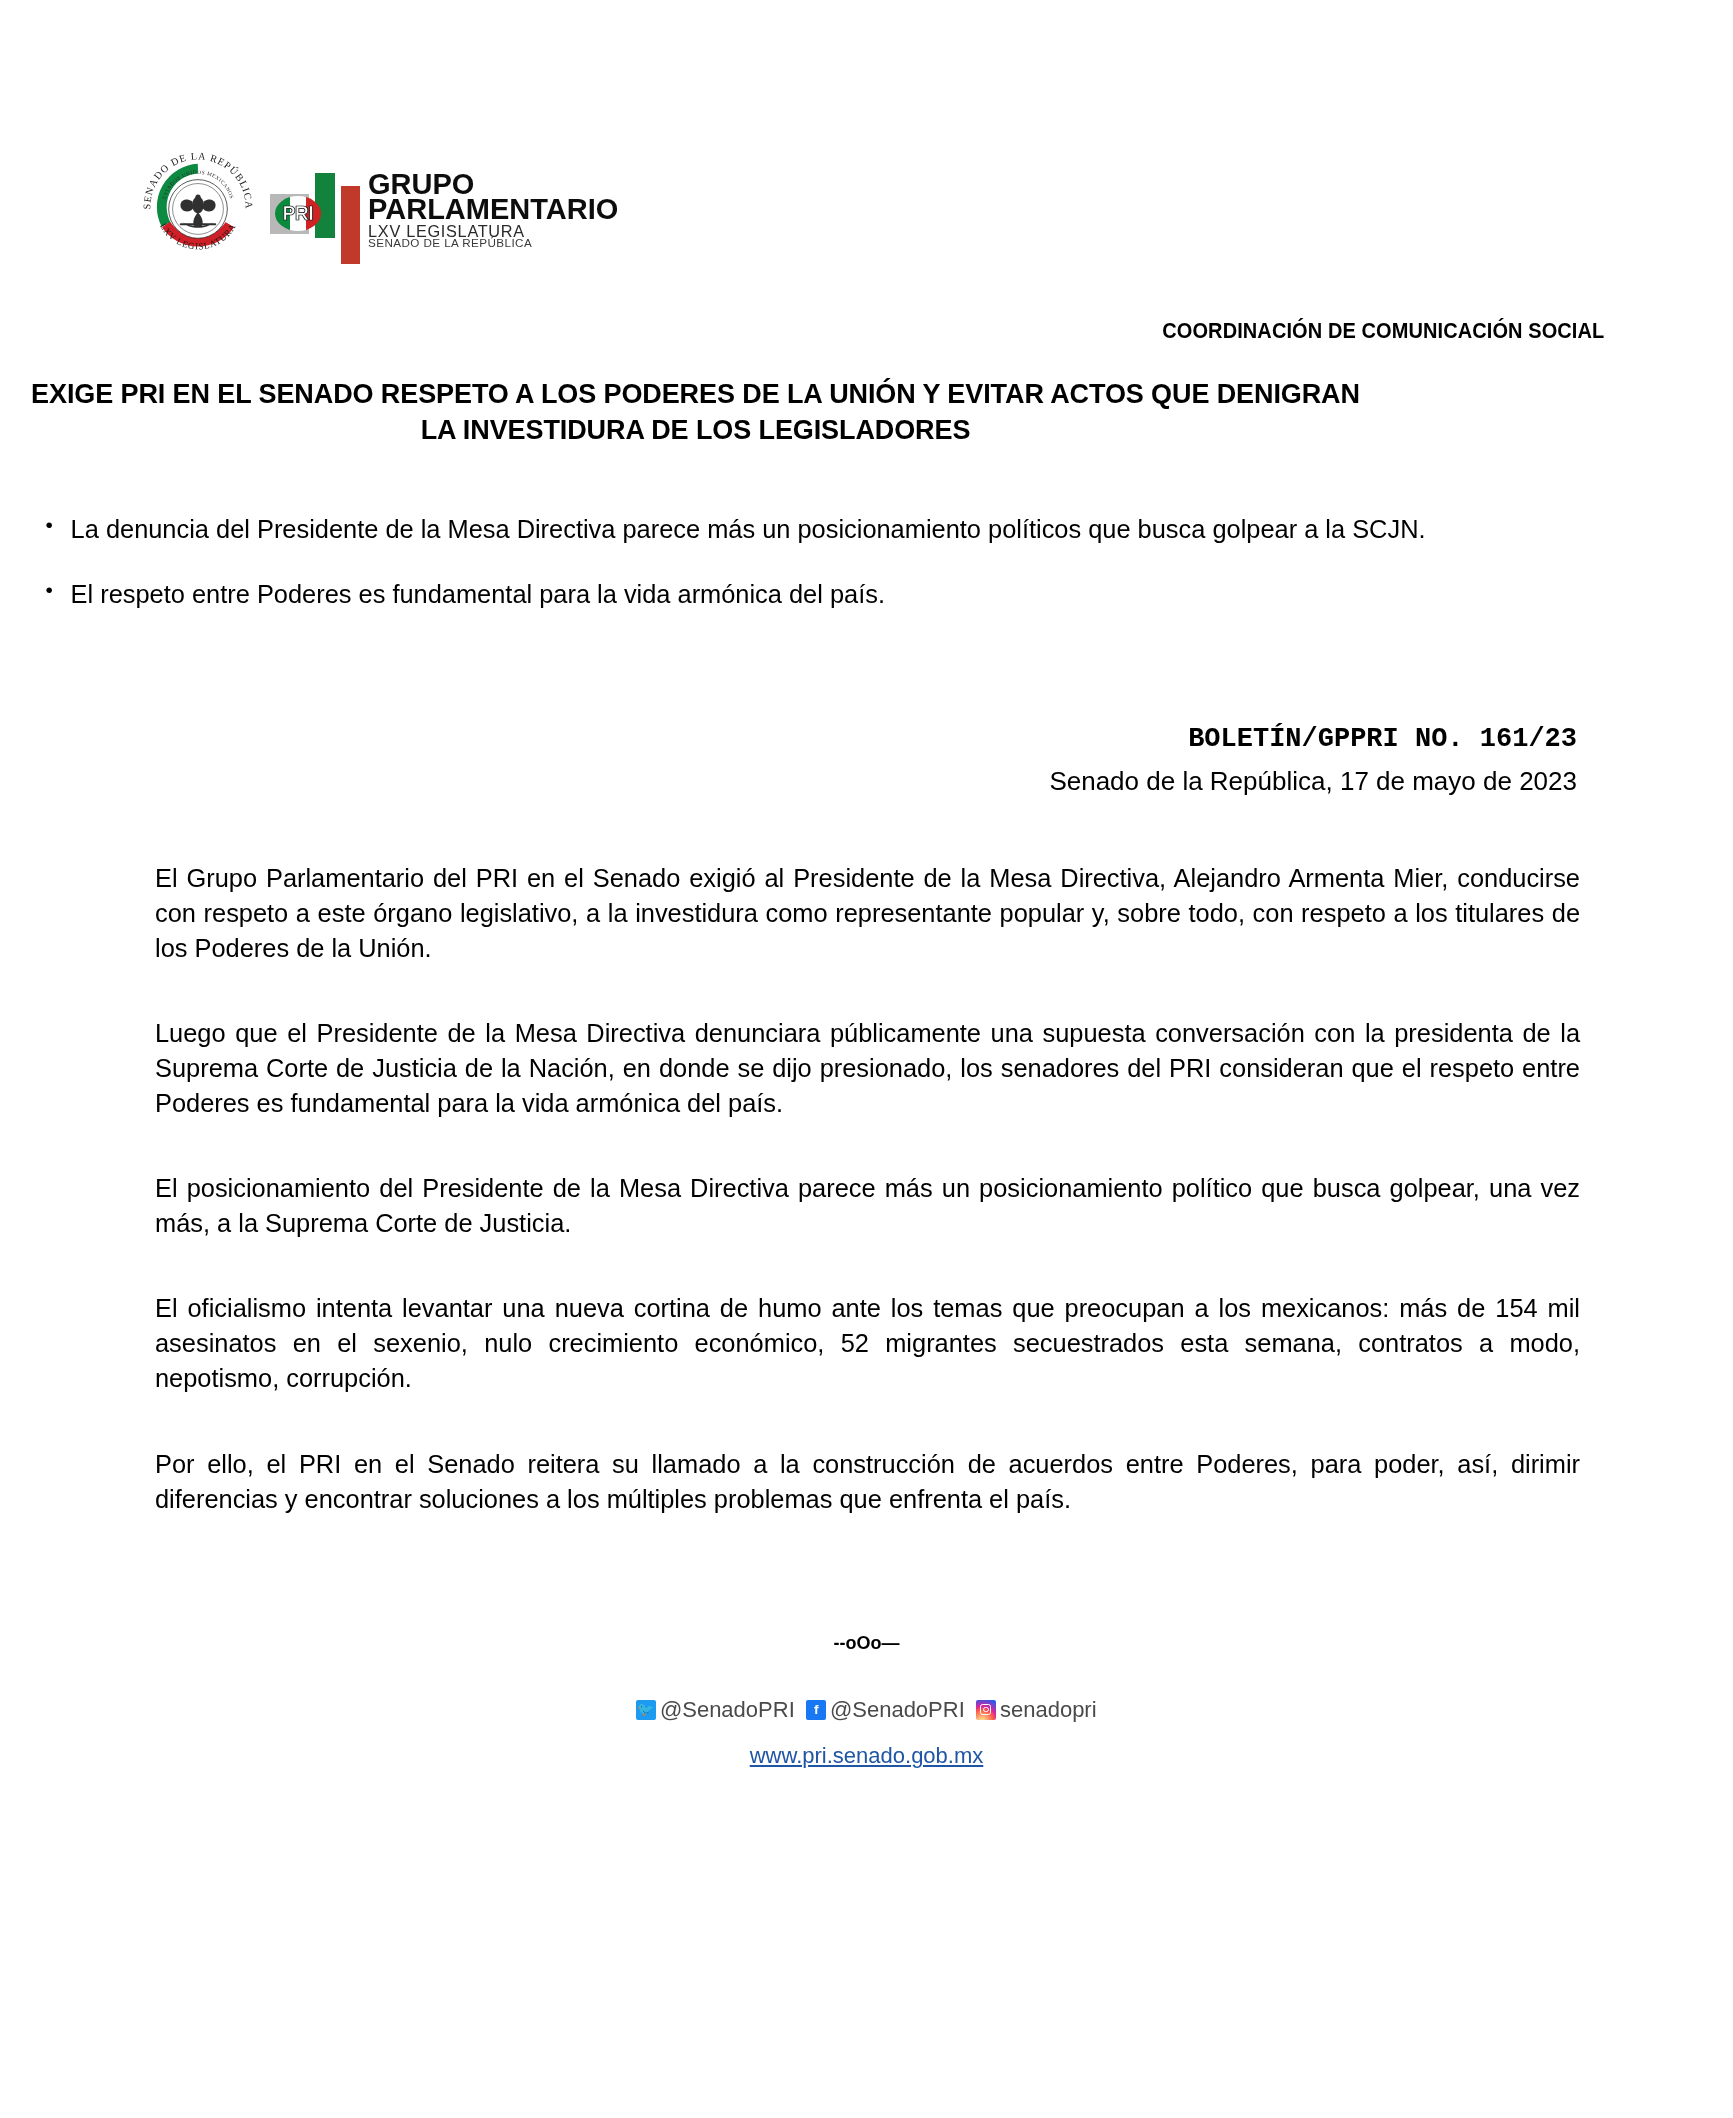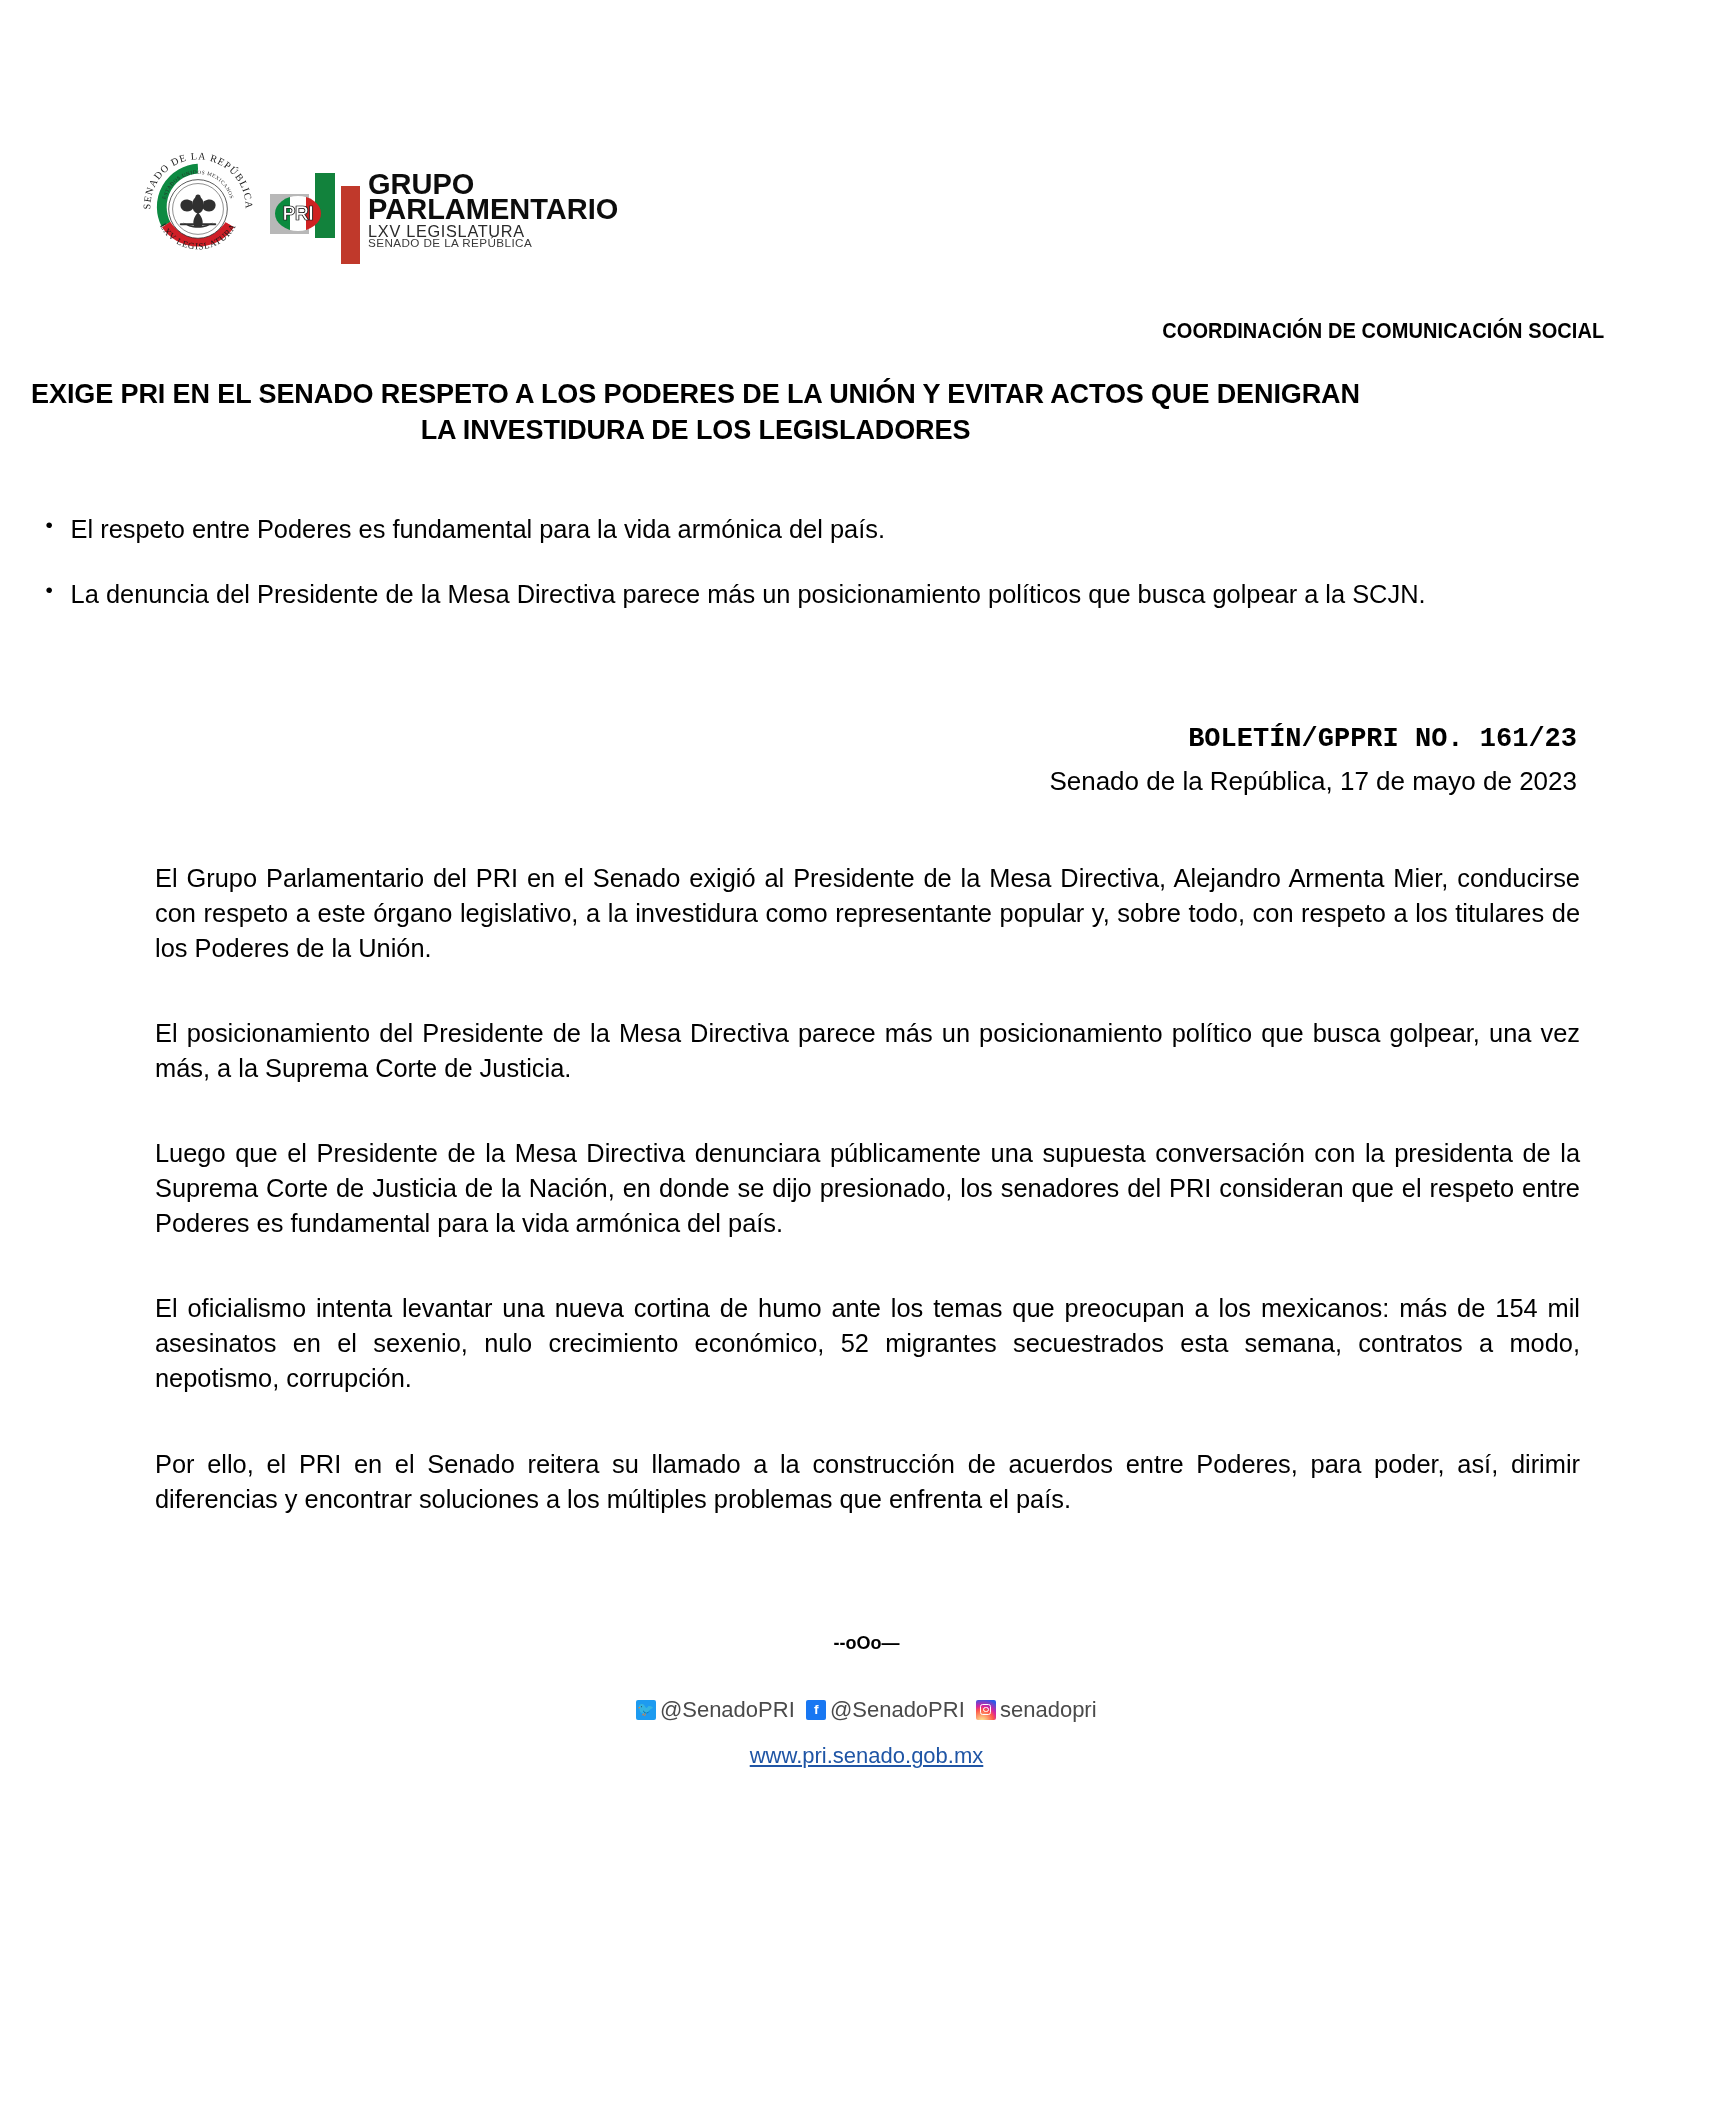--- a/index.html
+++ b/index.html
@@ -384,32 +384,32 @@
         </div>
       </div>
     </div>
 
     <div class="coord">COORDINACIÓN DE COMUNICACIÓN SOCIAL</div>
   </div>
 
   <h1 class="doc-title">EXIGE PRI EN EL SENADO RESPETO A LOS PODERES DE LA UNIÓN Y EVITAR ACTOS QUE DENIGRAN LA INVESTIDURA DE LOS LEGISLADORES</h1>
 
   <ul class="bullets">
+    <li>La denuncia del Presidente de la Mesa Directiva parece más un posicionamiento políticos que busca golpear a la SCJN.</li>
     <li>El respeto entre Poderes es fundamental para la vida armónica del país.</li>
-    <li>La denuncia del Presidente de la Mesa Directiva parece más un posicionamiento políticos que busca golpear a la SCJN.</li>
   </ul>
 
   <div class="content">
     <div class="boletin">BOLETÍN/GPPRI NO. 161/23</div>
     <div class="fecha">Senado de la República, 17 de mayo de 2023</div>
 
     <div class="paras">
       <p>El Grupo Parlamentario del PRI en el Senado exigió al Presidente de la Mesa Directiva, Alejandro Armenta Mier, conducirse con respeto a este órgano legislativo, a la investidura como representante popular y, sobre todo, con respeto a los titulares de los Poderes de la Unión.</p>
+      <p>Luego que el Presidente de la Mesa Directiva denunciara públicamente una supuesta conversación con la presidenta de la Suprema Corte de Justicia de la Nación, en donde se dijo presionado, los senadores del PRI consideran que el respeto entre Poderes es fundamental para la vida armónica del país.</p>
       <p>El posicionamiento del Presidente de la Mesa Directiva parece más un posicionamiento político que busca golpear, una vez más, a la Suprema Corte de Justicia.</p>
-      <p>Luego que el Presidente de la Mesa Directiva denunciara públicamente una supuesta conversación con la presidenta de la Suprema Corte de Justicia de la Nación, en donde se dijo presionado, los senadores del PRI consideran que el respeto entre Poderes es fundamental para la vida armónica del país.</p>
       <p>El oficialismo intenta levantar una nueva cortina de humo ante los temas que preocupan a los mexicanos: más de 154 mil asesinatos en el sexenio, nulo crecimiento económico, 52 migrantes secuestrados esta semana, contratos a modo,  nepotismo, corrupción.</p>
       <p>Por ello, el PRI en el Senado reitera su llamado a la construcción de acuerdos entre Poderes, para poder, así, dirimir diferencias y encontrar soluciones a los múltiples problemas que enfrenta el país.</p>
     </div>
   </div>
 
   <div class="footer">
     <div class="oo-sep">--oOo—</div>
 
     <div class="social-row">
       <span class="social-item">

